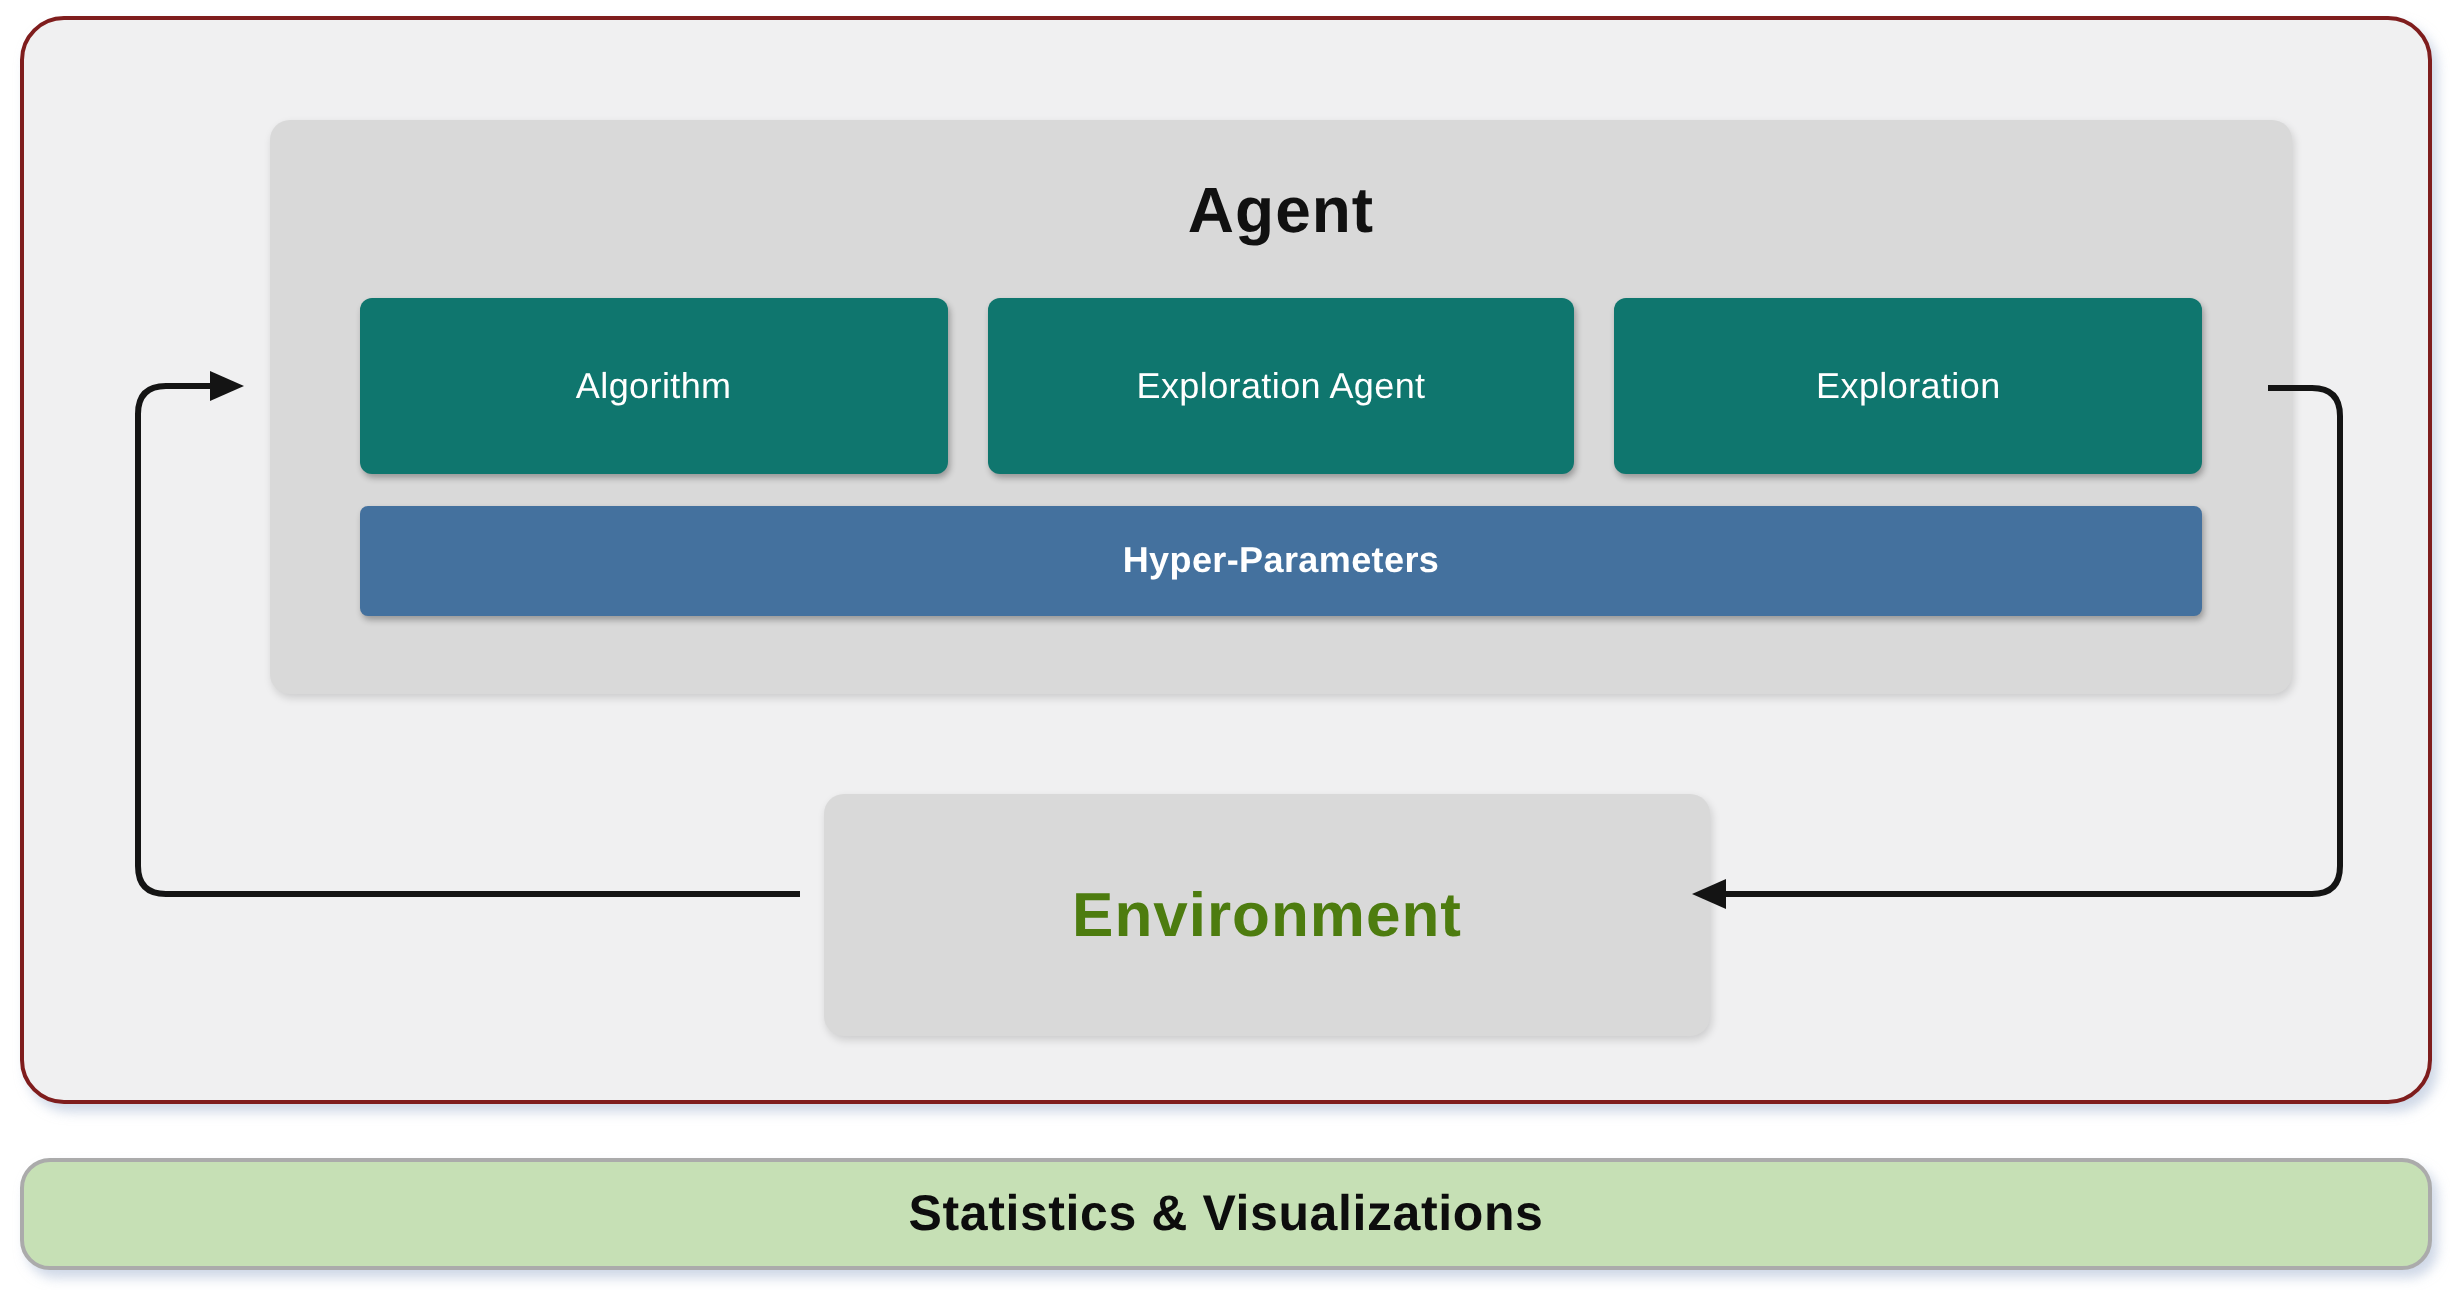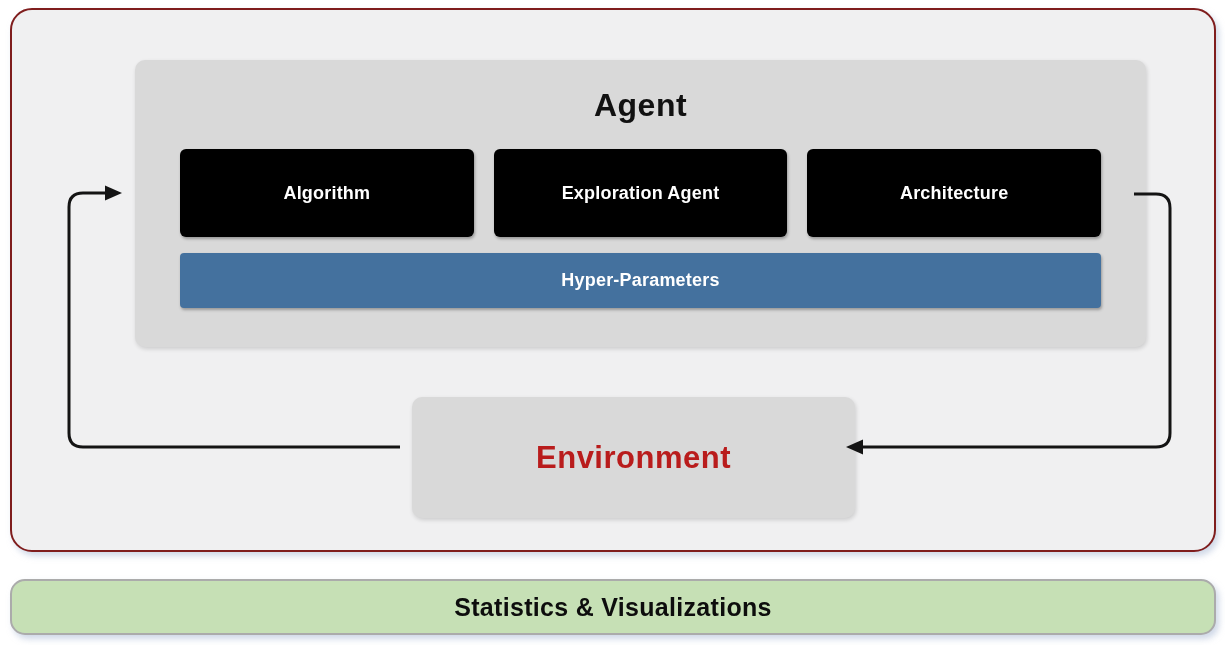--- a/index.html
+++ b/index.html
@@ -51,29 +51,29 @@
     letter-spacing: 0.5px;
   }
   .modules-row {
     display: flex;
     gap: 20px;
     margin-top: 21px;
   }
   .module-box {
     flex: 1;
     height: 88px;
-    background: #000000;
+    background: #0f766e;
     border-radius: 6px;
     box-shadow: 1px 2px 3px rgba(0,0,0,0.30);
     display: flex;
     align-items: center;
     justify-content: center;
     color: #ffffff;
     font-size: 18px;
-    font-weight: 700;
+    font-weight: 400;
     letter-spacing: 0.2px;
   }
   .hyper-bar {
     margin-top: 16px;
     height: 55px;
     background: #44719E;
     border-radius: 4px;
     box-shadow: 1px 2px 3px rgba(0,0,0,0.30);
     display: flex;
     align-items: center;
@@ -92,21 +92,21 @@
     width: 443px;
     height: 121px;
     background: #D9D9D9;
     border-radius: 10px;
     box-shadow: 1px 2px 4px rgba(0,0,0,0.15);
     display: flex;
     align-items: center;
     justify-content: center;
     font-size: 31px;
     font-weight: 700;
-    color: #b91c1c;
+    color: #4d7c0f;
     letter-spacing: 0.5px;
   }
 
   
   .arrows-svg {
     position: absolute;
     left: 0;
     top: 0;
     width: 1225px;
     height: 645px;
@@ -139,21 +139,21 @@
 <div class="stage">
 
   <div class="outer-panel">
 
     <div class="agent-box">
       <div class="agent-title">Agent</div>
 
       <div class="modules-row">
         <div class="module-box">Algorithm</div>
         <div class="module-box">Exploration Agent</div>
-        <div class="module-box">Architecture</div>
+        <div class="module-box">Exploration</div>
       </div>
 
       <div class="hyper-bar">Hyper-Parameters</div>
     </div>
 
     <div class="environment-box">Environment</div>
 
   </div>
 
   <svg class="arrows-svg" viewBox="0 0 1225 645" xmlns="http://www.w3.org/2000/svg">

